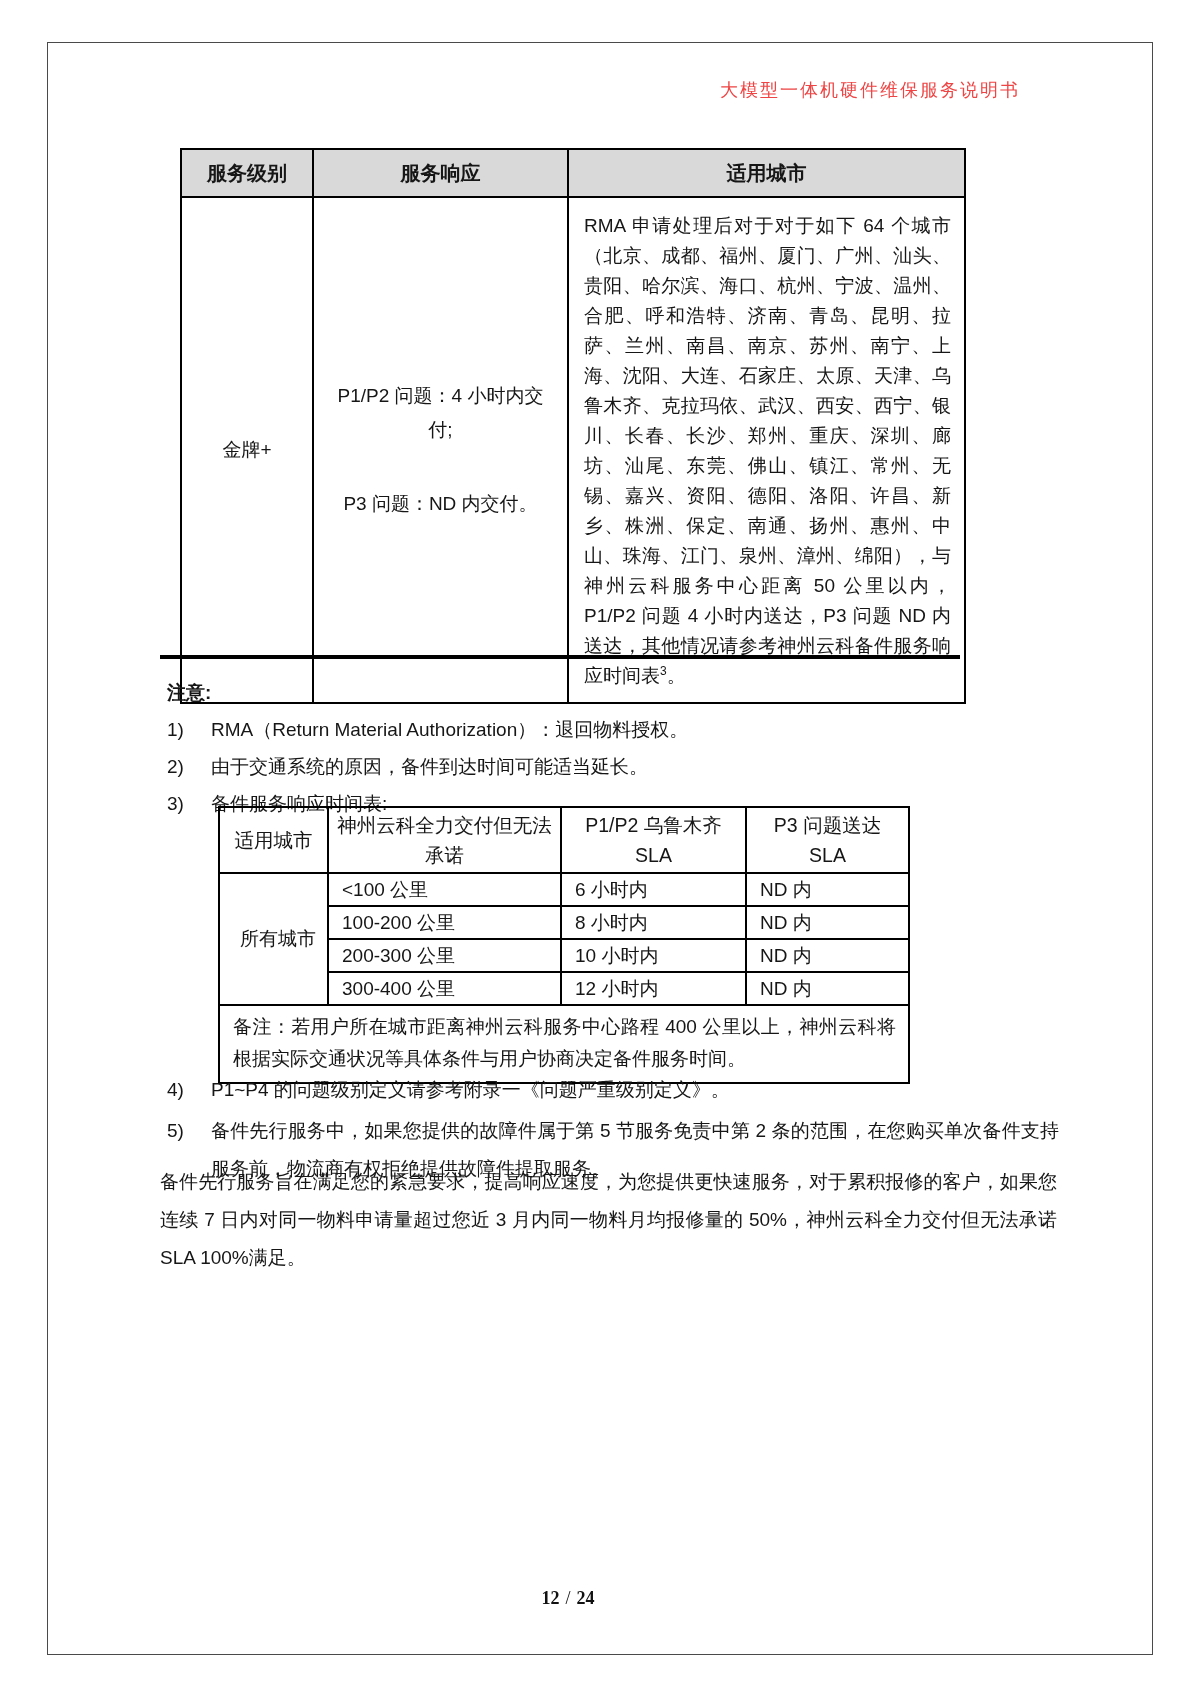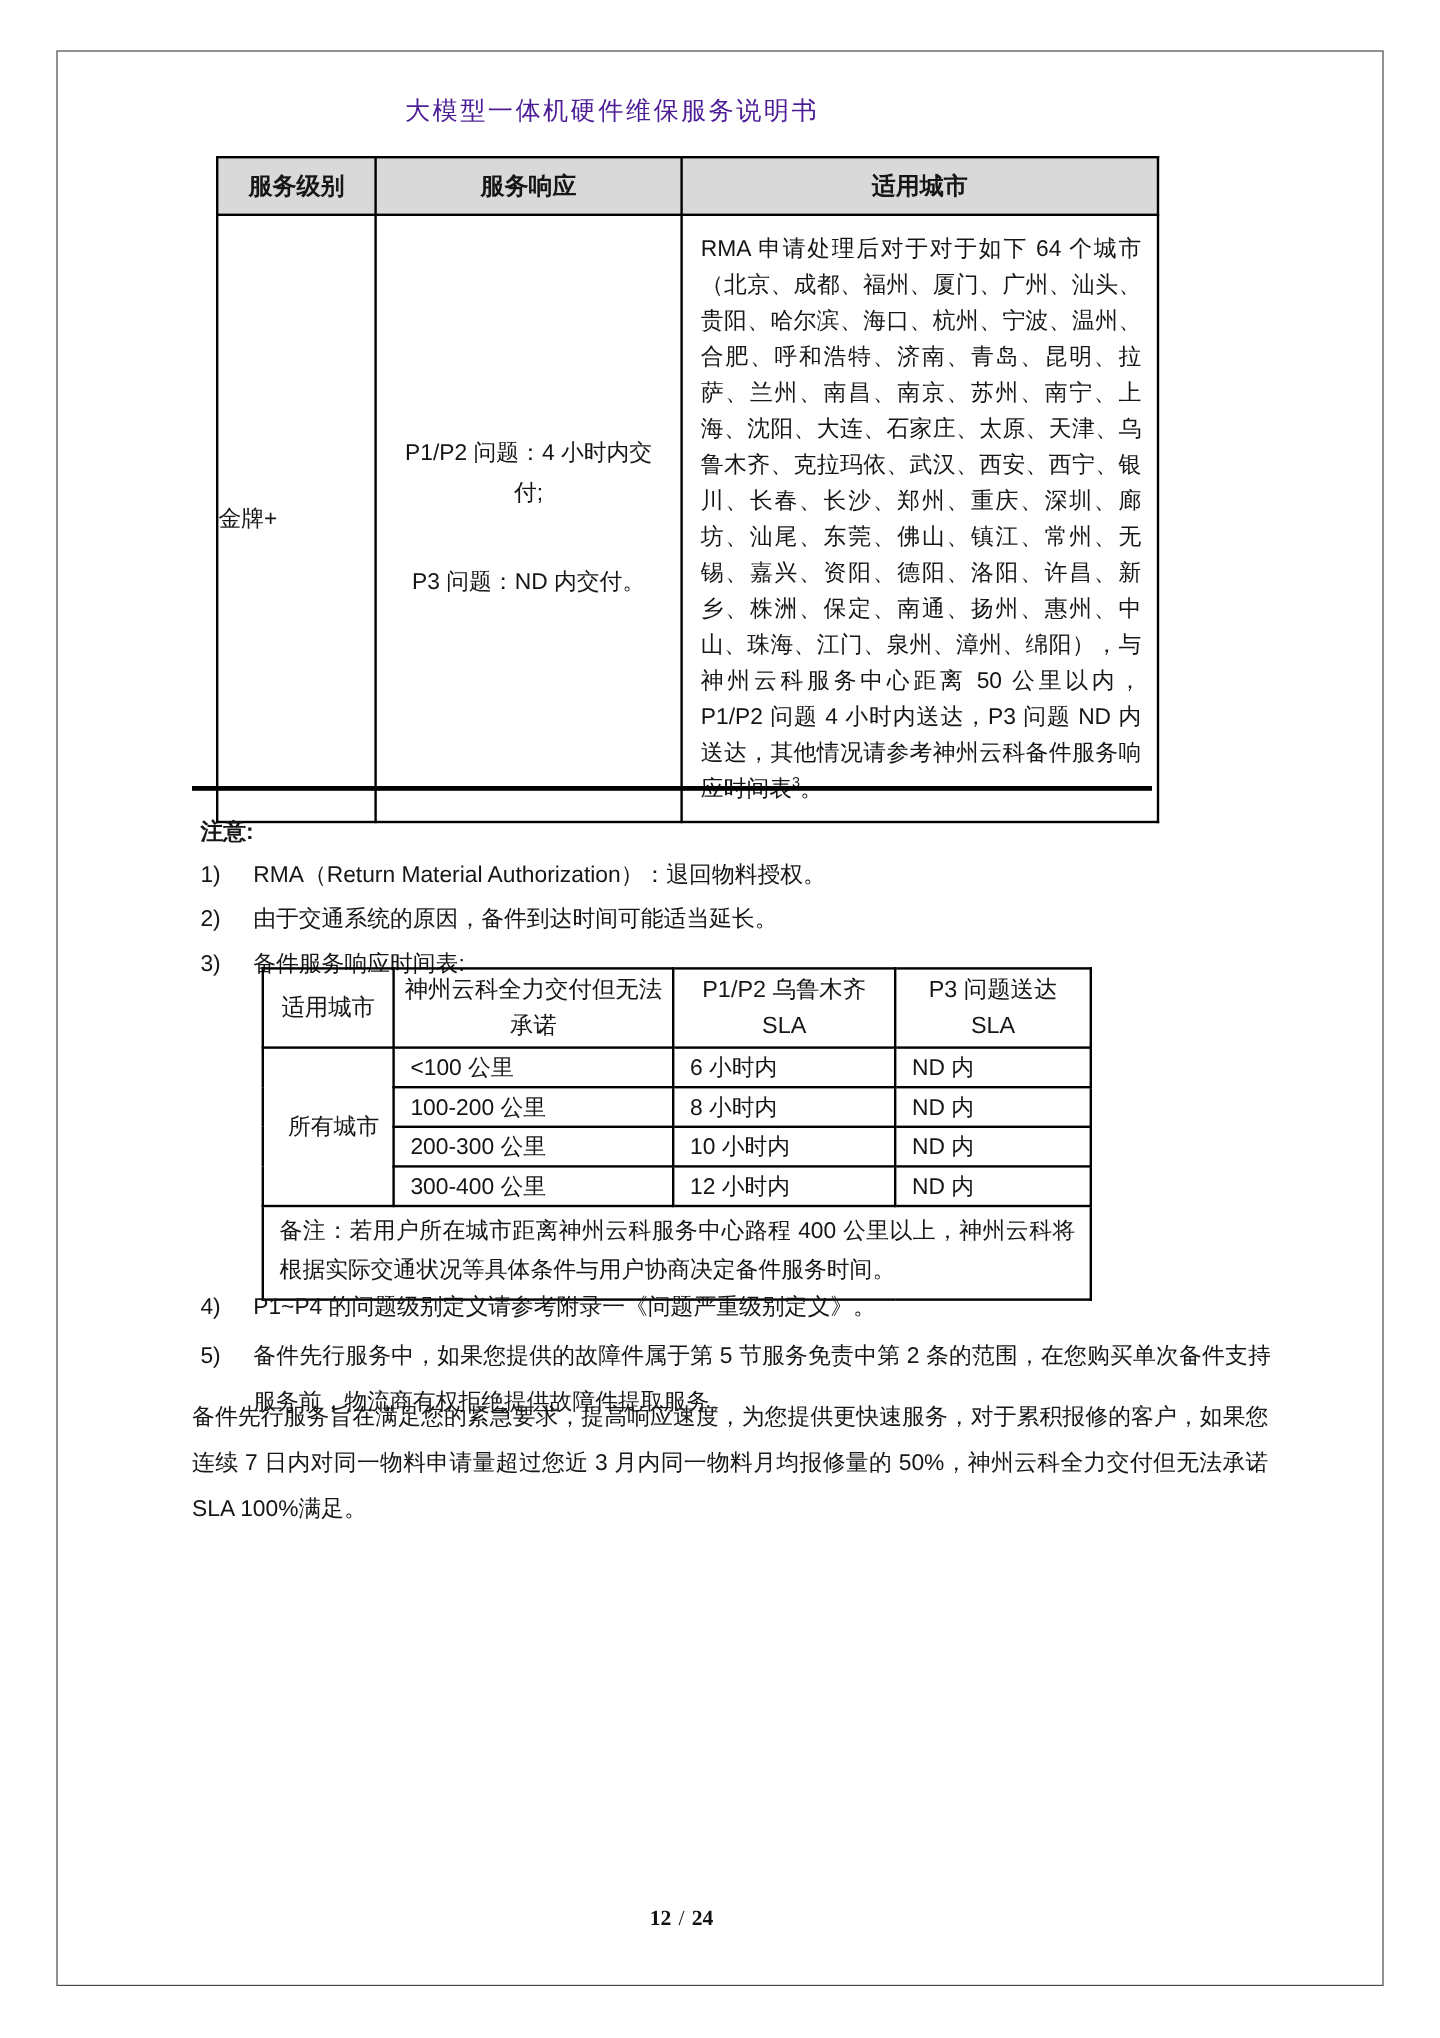--- a/index.html
+++ b/index.html
@@ -13,40 +13,40 @@
 
   .page-frame {
     position:absolute; left:47px; top:42px;
     width:1106px; height:1613px;
     border:1px solid #4a4a4a;
     background:#fff;
   }
 
   .doc-header {
     position:absolute; top:78px; left:0; width:1020px;
-    text-align:center;
+    text-align:right;
     font-family:"Liberation Serif","DejaVu Serif",serif;
-    font-size:21px; letter-spacing:2px; color:#4c1d95;
+    font-size:18px; letter-spacing:2px; color:#ef4444;
   }
 
   
   table { border-collapse:collapse; table-layout:fixed; }
   .svc-table {
-    position:absolute; left:180px; top:130px; width:784px;
+    position:absolute; left:180px; top:148px; width:784px;
     font-size:19px;
   }
   .svc-table th, .svc-table td { border:2px solid #000; }
   .svc-table thead th {
     height:48px; background:#d9d9d9;
     font-weight:bold; font-size:20px; text-align:center; vertical-align:middle;
   }
   .col-level { width:132px; }
   .col-resp  { width:255px; }
   .col-cities{ width:397px; }
-  .level-cell { text-align:left; vertical-align:middle; }
+  .level-cell { text-align:center; vertical-align:middle; }
   .resp-cell  { text-align:center; vertical-align:middle; padding:0 22px; line-height:34px;margin-left:40px; }
   .resp-p3 { margin-top:40px; }
   .cities-cell {
     vertical-align:top; padding:13px 13px 11px 15px;
     line-height:30px; text-align:justify; text-justify:inter-ideograph;
   }
   .cities-cell sup { font-size:12px; line-height:0; }
 
   
   .rule { position:absolute; left:160px; top:655px; width:800px; height:4px; background:#000; }

